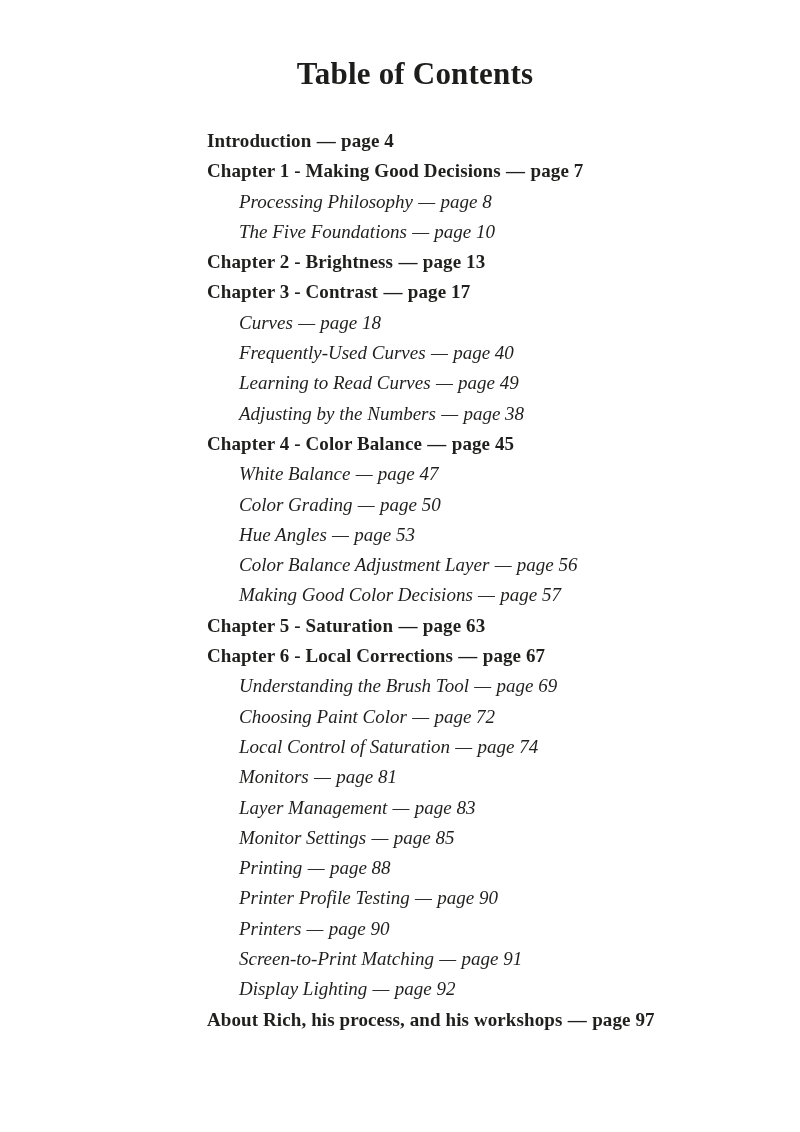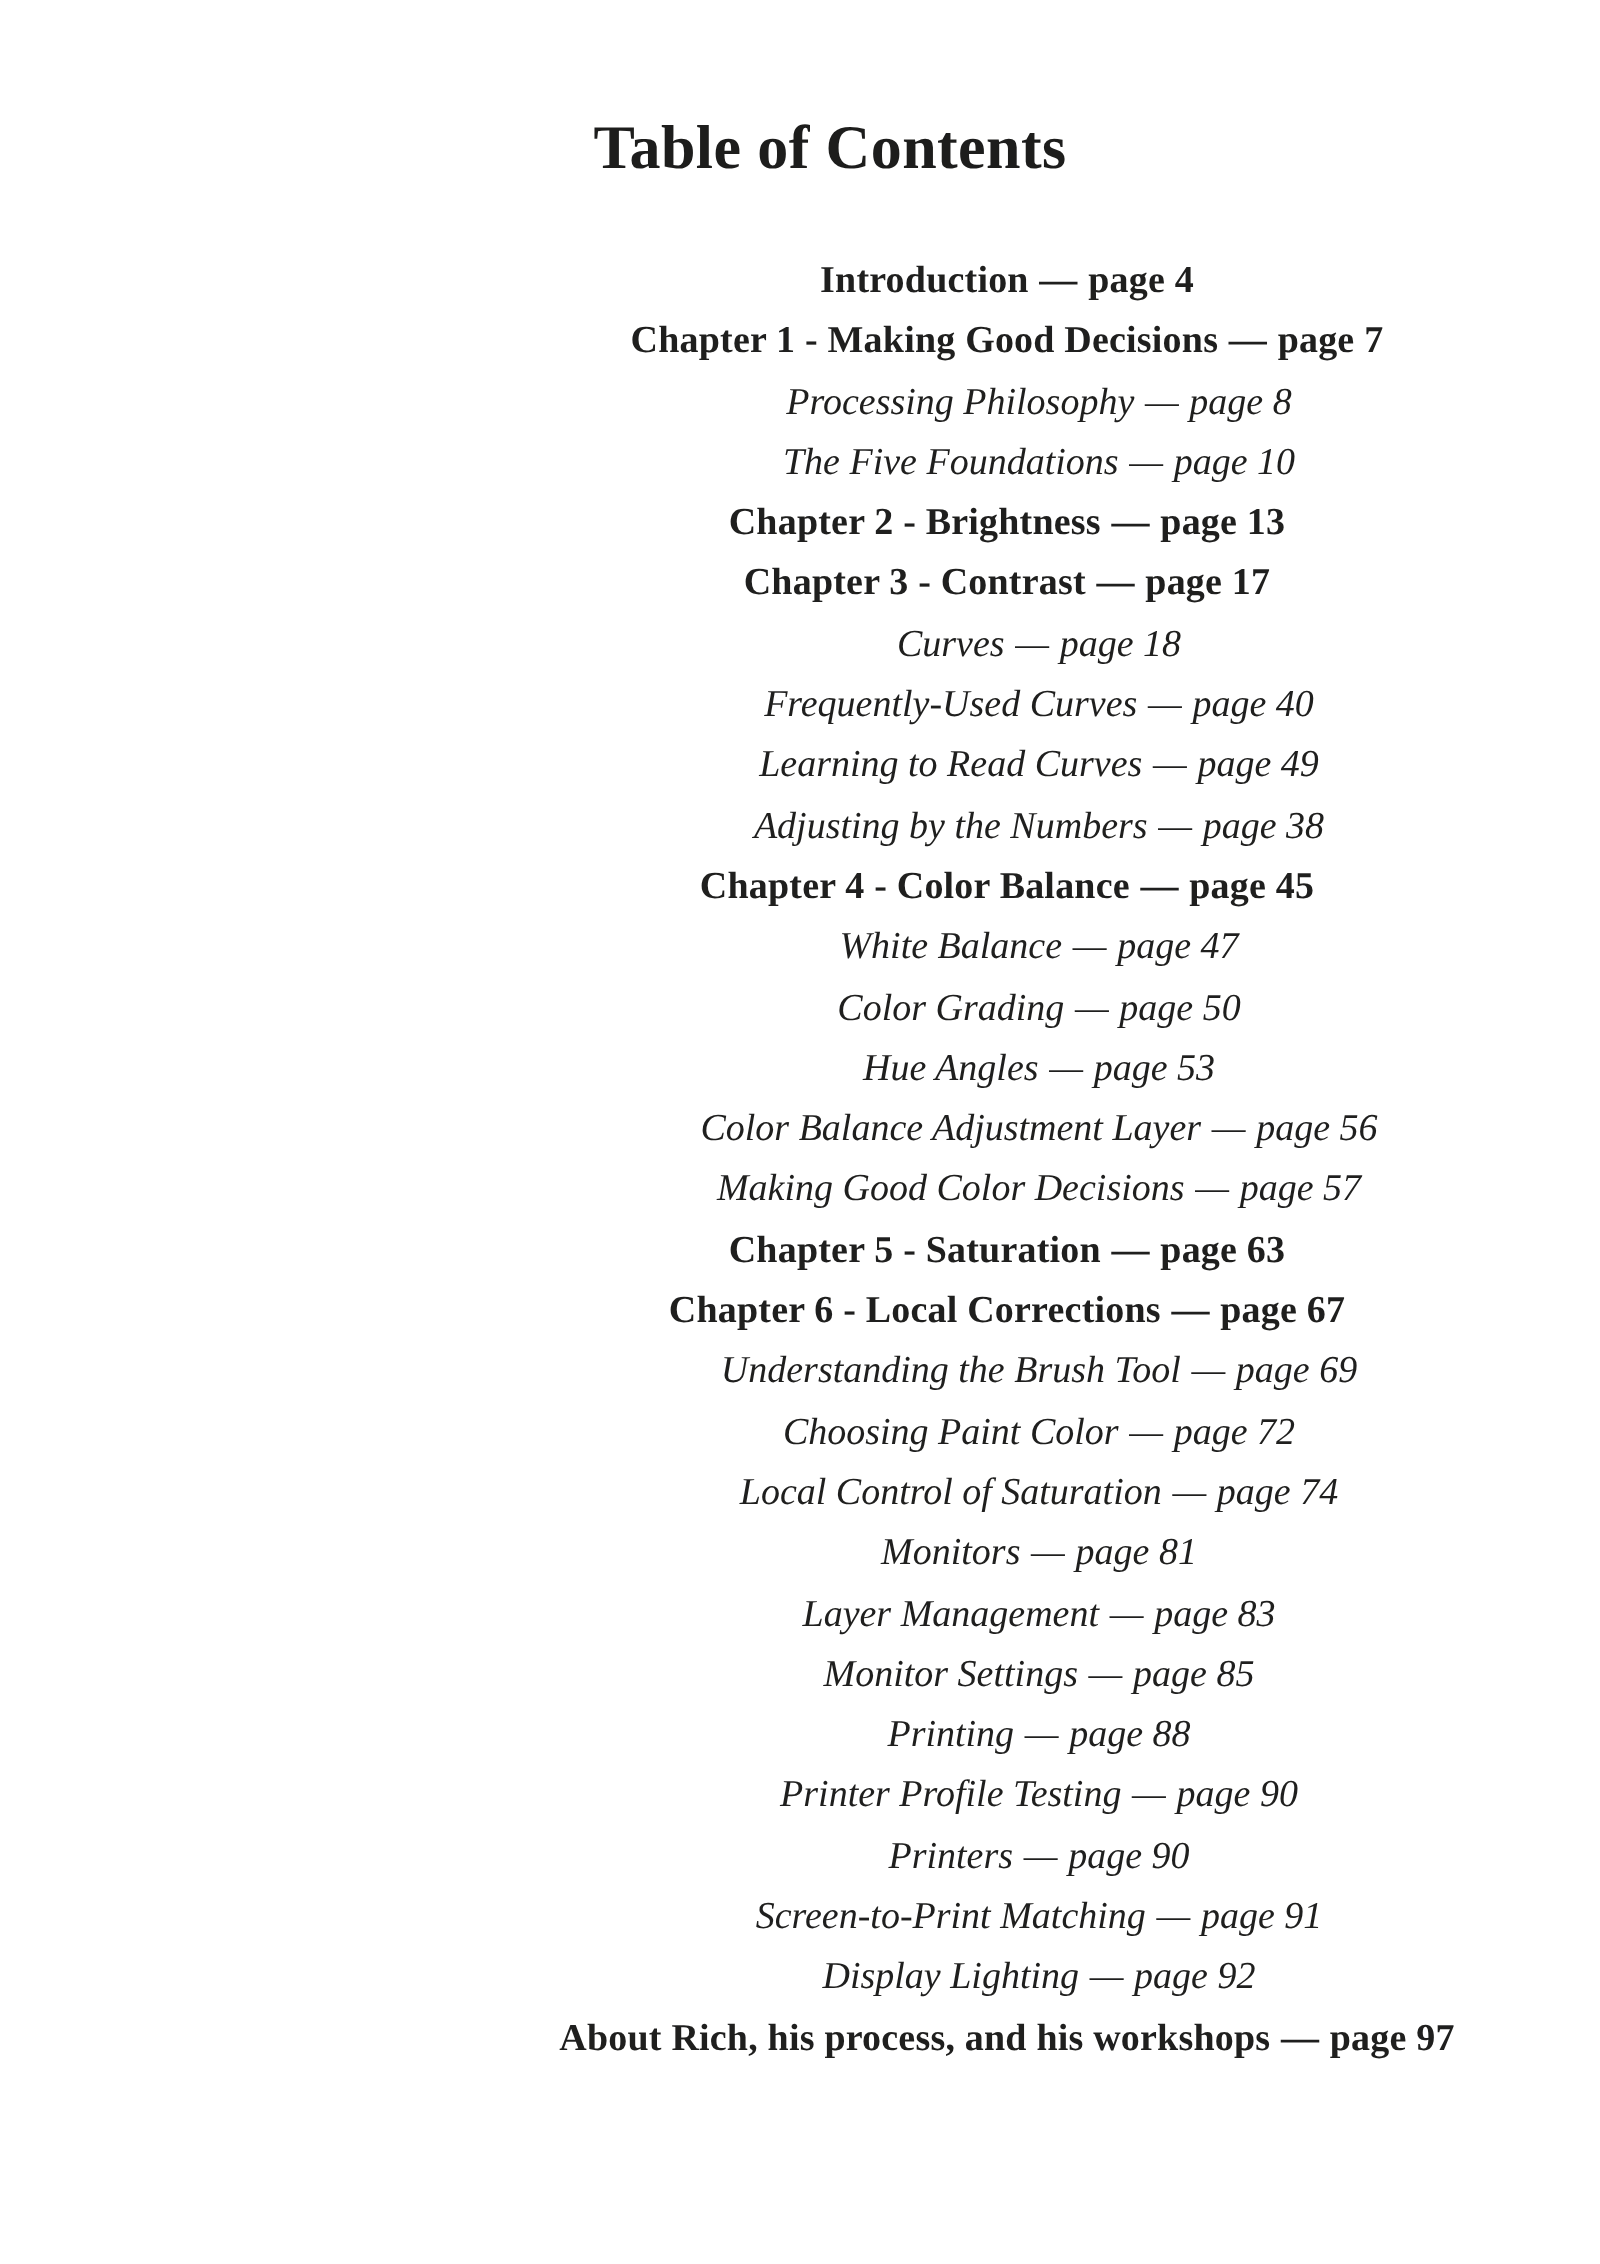--- a/index.html
+++ b/index.html
@@ -25,21 +25,20 @@
     padding-top: 56px;
     padding-left: 30px;      
     text-align: center;
     font-size: 31px;
     font-weight: bold;
     letter-spacing: 0.2px;
     color: #1d1d1c;
   }
   .toc {
     margin: 34px 0 0 207px;
-    text-align: center;
   }
   .toc-entry {
     font-size: 19px;
     line-height: 30.3px;
     white-space: nowrap;
   }
   .toc-entry.chapter {
     font-weight: bold;
     letter-spacing: 0.1px;
   }

